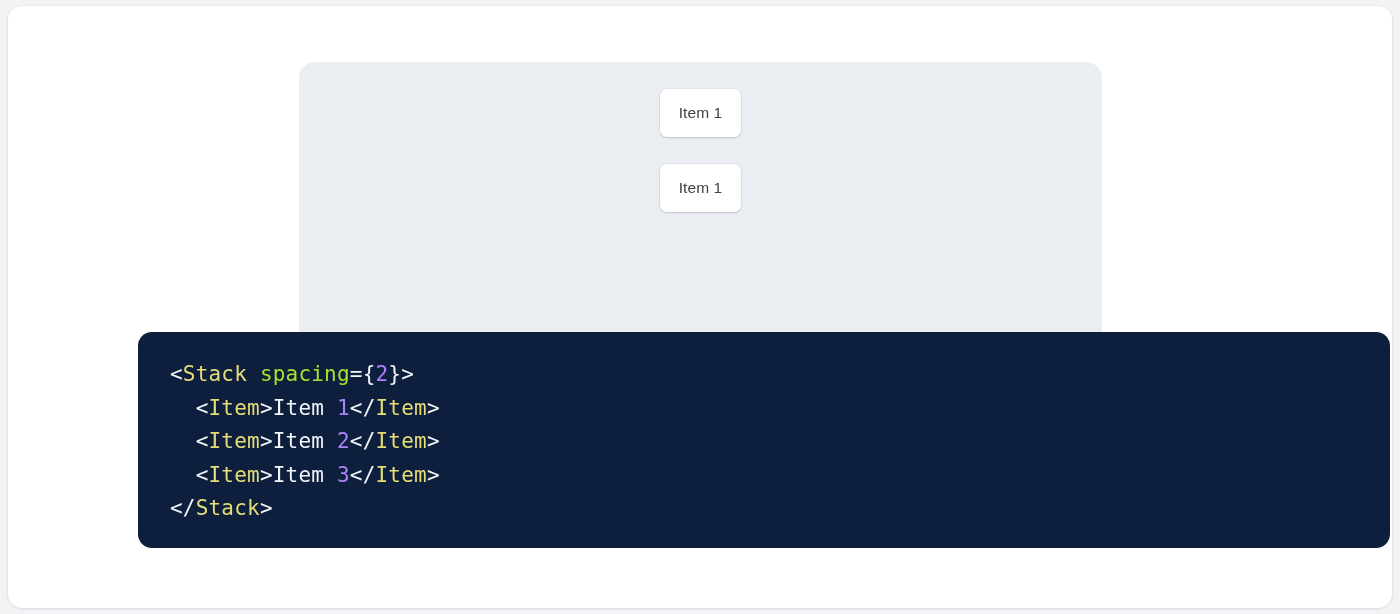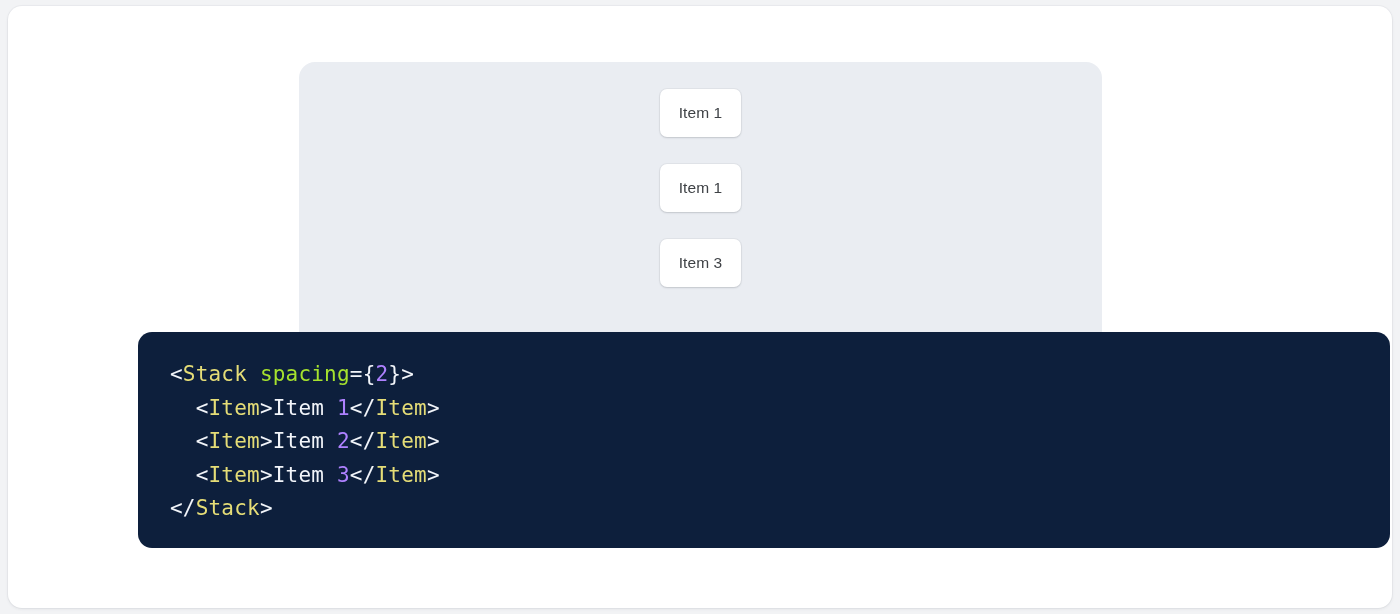--- a/index.html
+++ b/index.html
@@ -105,23 +105,20 @@
 <div class="frame">
 
   <div class="preview-panel">
     <div class="stack" id="stack-container">
         <div class="stack-item">
           <span>Item 1</span>
         </div>
         <div class="stack-item">
           <span>Item 1</span>
         </div>
-        <div class="stack-item">
-          <span>Item 3</span>
-        </div>
       </div>
   </div>
 
   <div class="code-block">
     <pre class="code-pre" id="code-content"><span class="code-line"><span class="tok-punct">&lt;</span><span class="tok-tag">Stack</span><span class="tok-punct"> </span><span class="tok-attr">spacing</span><span class="tok-punct">={</span><span class="tok-num">2</span><span class="tok-punct">}&gt;</span></span><span class="code-line"><span class="tok-text">  </span><span class="tok-punct">&lt;</span><span class="tok-tag">Item</span><span class="tok-punct">&gt;</span><span class="tok-text">Item </span><span class="tok-num">1</span><span class="tok-punct">&lt;/</span><span class="tok-tag">Item</span><span class="tok-punct">&gt;</span></span><span class="code-line"><span class="tok-text">  </span><span class="tok-punct">&lt;</span><span class="tok-tag">Item</span><span class="tok-punct">&gt;</span><span class="tok-text">Item </span><span class="tok-num">2</span><span class="tok-punct">&lt;/</span><span class="tok-tag">Item</span><span class="tok-punct">&gt;</span></span><span class="code-line"><span class="tok-text">  </span><span class="tok-punct">&lt;</span><span class="tok-tag">Item</span><span class="tok-punct">&gt;</span><span class="tok-text">Item </span><span class="tok-num">3</span><span class="tok-punct">&lt;/</span><span class="tok-tag">Item</span><span class="tok-punct">&gt;</span></span><span class="code-line"><span class="tok-punct">&lt;/</span><span class="tok-tag">Stack</span><span class="tok-punct">&gt;</span></span></pre>
   </div>
 
 </div>
 
 </body></html>

